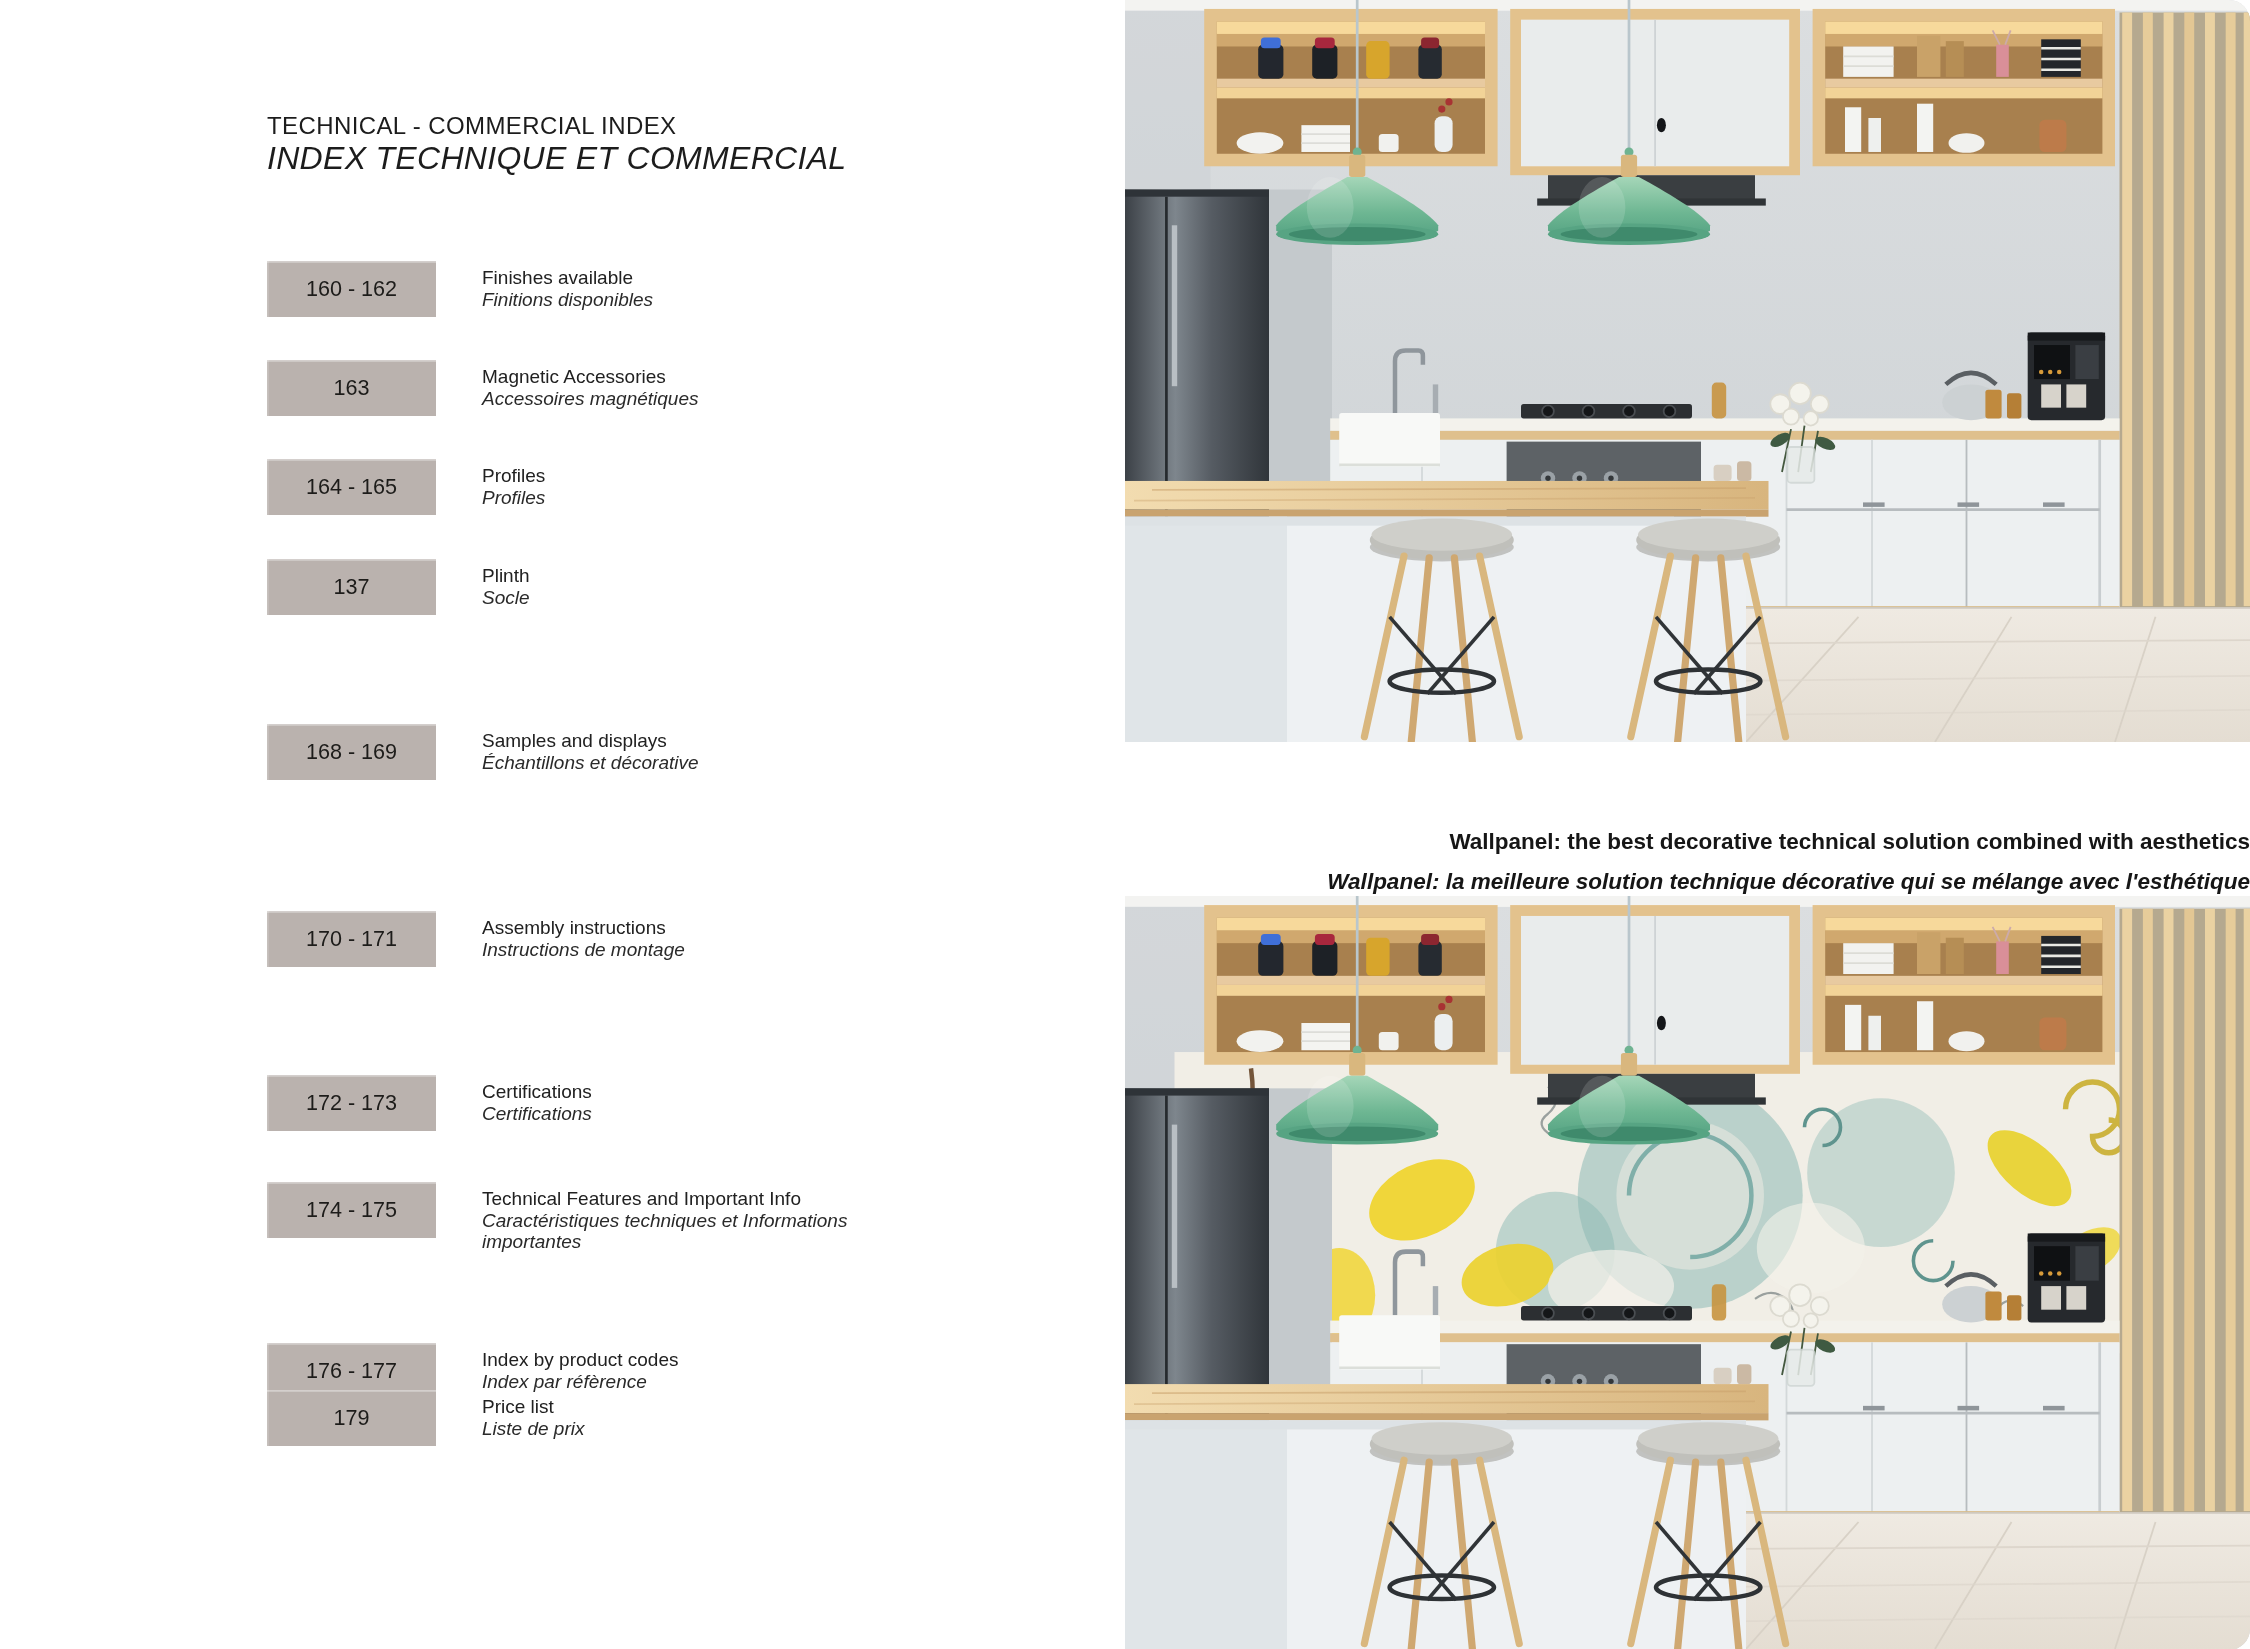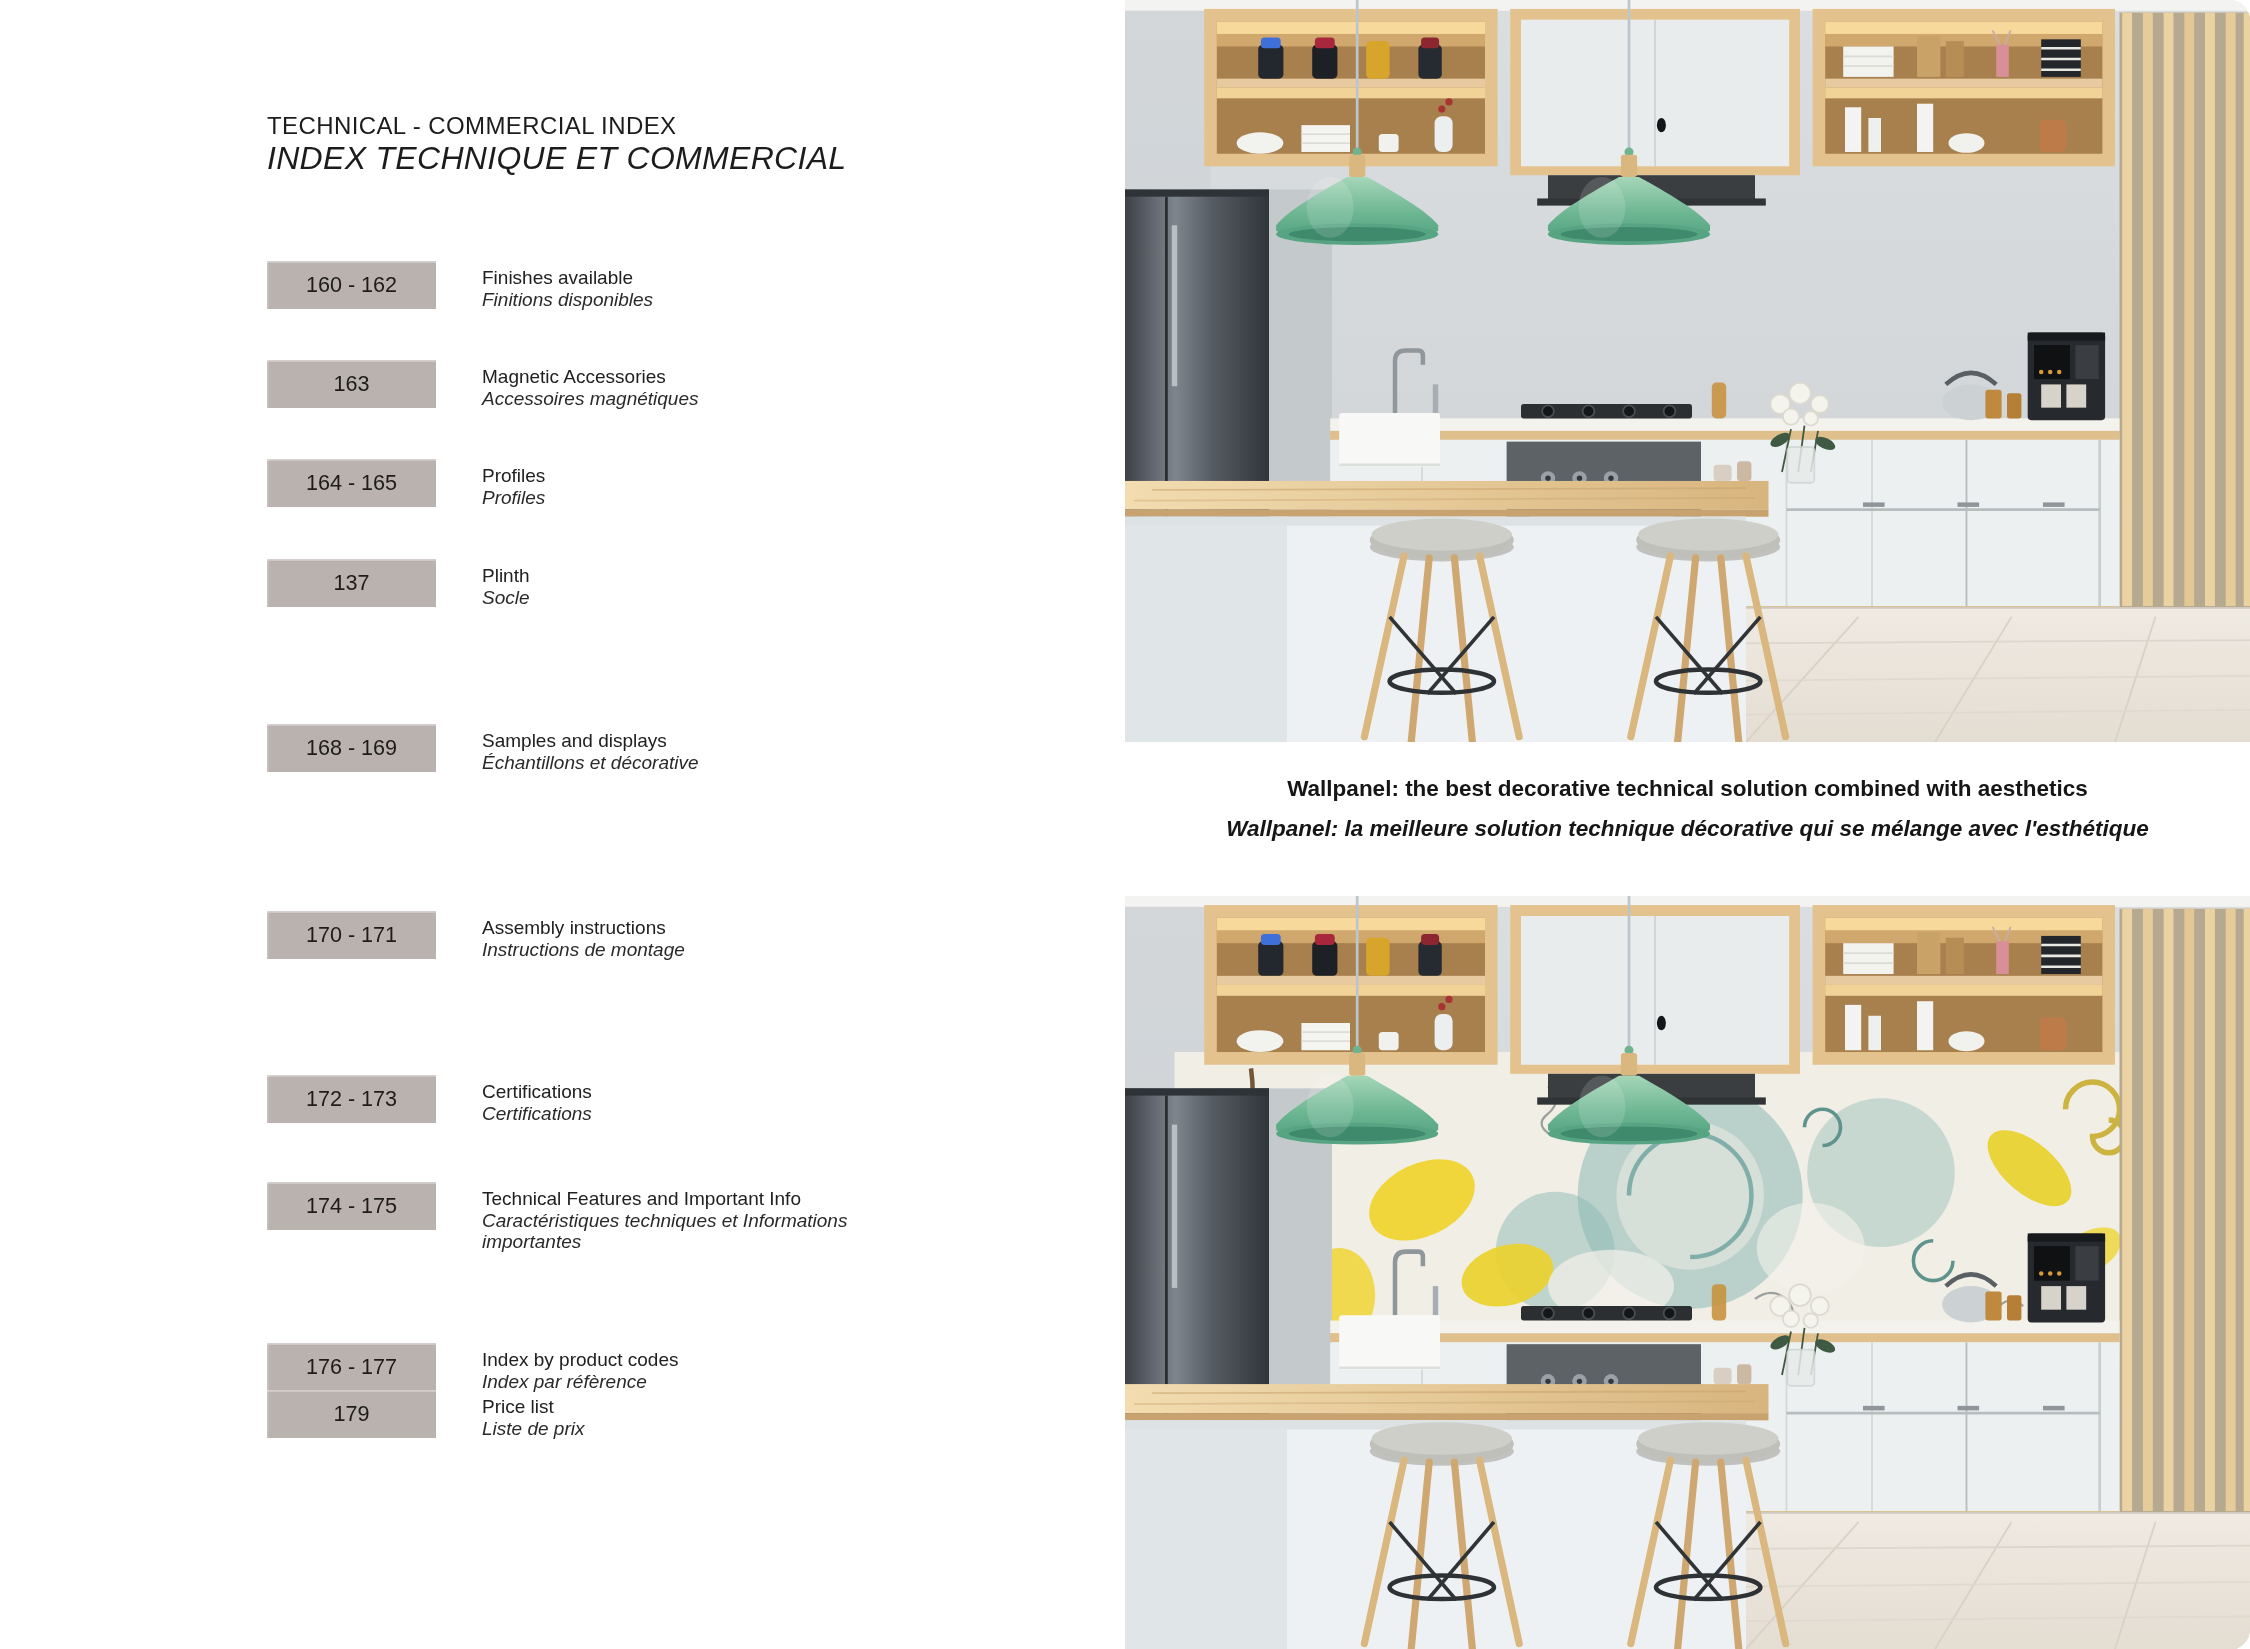--- a/index.html
+++ b/index.html
@@ -5,37 +5,37 @@
   html,body{margin:0;padding:0;background:#ffffff;}
   .page{position:relative;width:2250px;height:1650px;background:#ffffff;overflow:hidden;
         font-family:"Liberation Sans",sans-serif;border-radius:21px;}
 
   
   .title-block{position:absolute;left:267px;top:110px;color:#1c1c1c;}
   .title-en{font-size:24px;letter-spacing:0.4px;line-height:32px;font-weight:400;}
   .title-fr{font-size:32px;letter-spacing:0.3px;line-height:32px;font-style:italic;font-weight:400;}
 
   .idx-row{position:absolute;left:267px;width:684px;height:56px;}
-  .pagebox{position:absolute;left:0;top:0;width:169px;height:48px;background:#bab2ae;
+  .pagebox{position:absolute;left:0;top:0;width:169px;height:56px;background:#bab2ae;
            display:flex;align-items:center;justify-content:center;
            font-size:21.6px;color:#1d1c1a;
            box-shadow:inset 0 1.8px 0 rgba(255,255,255,.38), inset 1.8px 0 0 rgba(255,255,255,.18);}
   .lbl{position:absolute;left:215px;top:6.3px;color:#212121;}
   .lbl .en{font-size:19px;line-height:21.6px;}
   .lbl .fr{font-size:19px;line-height:21.6px;font-style:italic;color:#2a2a2a;}
   .r0{top:261px}.r1{top:360px}.r2{top:459px}.r3{top:559px}.r4{top:662px}.r5{top:724px}
   .r6{top:911px}.r7{top:1075px}.r8{top:1182px}.r9{top:1343px}.r10{top:1390px}
 
   
   .photo{position:absolute;left:1125px;width:1125px;overflow:hidden;}
   .photo-top{top:0;height:742px;}
   .photo-bottom{top:896px;height:753px;}
   .photo svg{display:block;width:100%;height:100%;}
 
-  .caption{position:absolute;left:1125px;top:776px;width:1125px;text-align:center;color:#161616;}
+  .caption{position:absolute;left:1125px;top:829px;width:1125px;text-align:right;color:#161616;}
   .caption .en{font-size:22.5px;font-weight:bold;}
   .caption .fr{margin-top:14px;font-size:22.5px;font-weight:bold;font-style:italic;}
 </style>
 </head>
 <body>
 
 <div class="page">
 
   <div class="title-block">
     <div class="title-en">TECHNICAL - COMMERCIAL INDEX</div>

